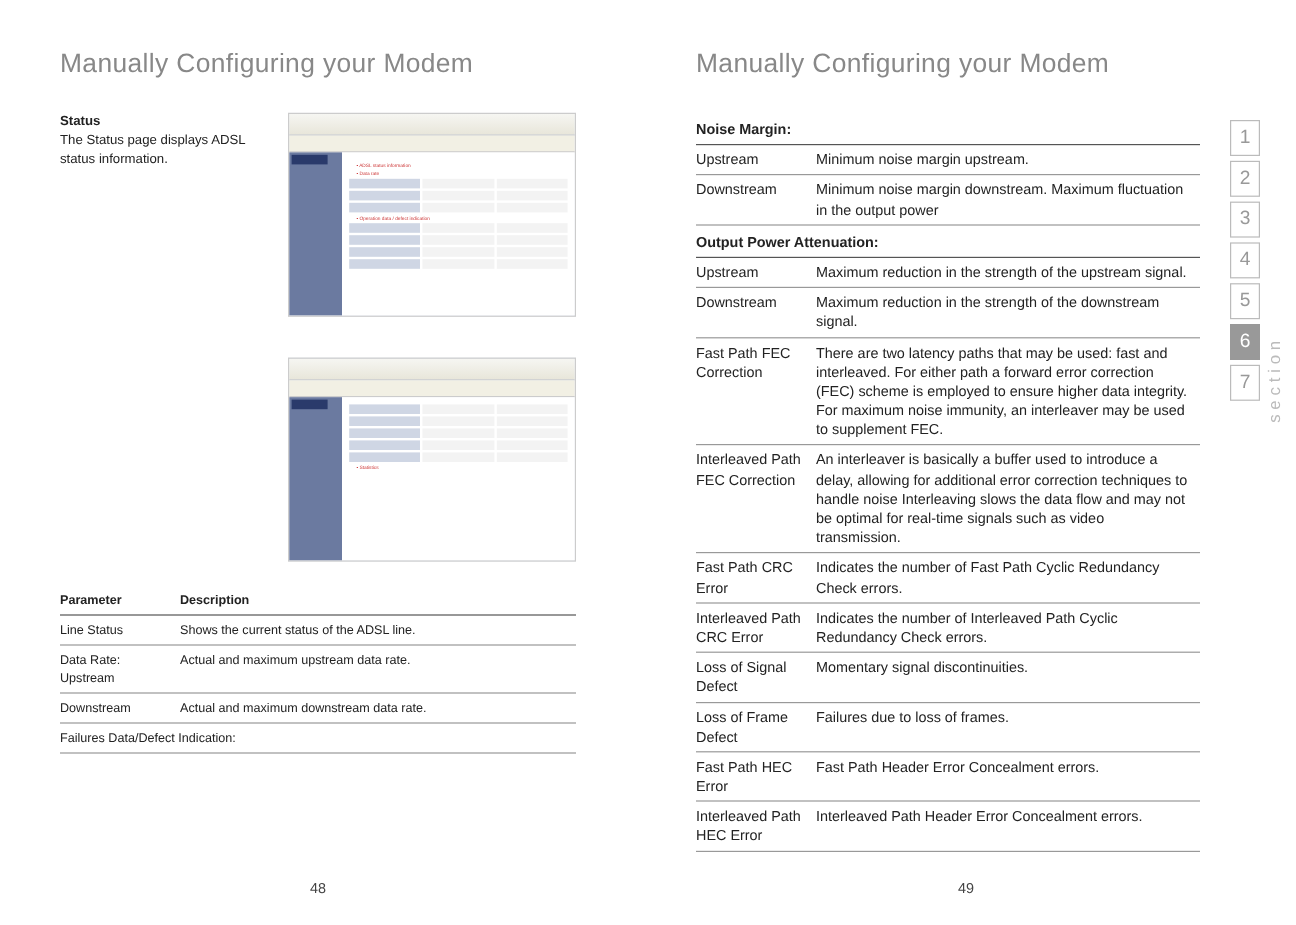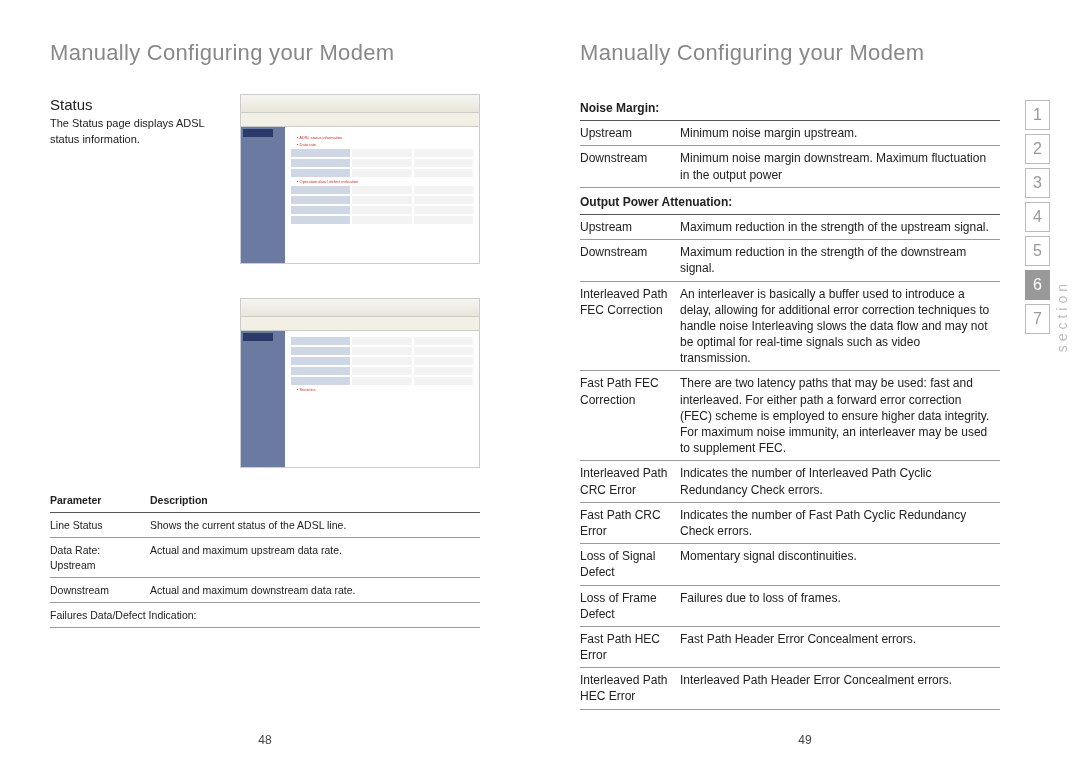--- a/index.html
+++ b/index.html
@@ -34,21 +34,21 @@
   .left-cols {
     display: flex;
     gap: 20px;
   }
   .text-col {
     width: 170px;
     font-size: 11px;
     color: #222;
     line-height: 1.45;
   }
-  .text-col strong { font-weight: normal; font-size: 15px; }
+  .text-col strong { font-weight: bold; font-size: 11px; }
   .img-col {
     flex: 1;
     display: flex;
     flex-direction: column;
     gap: 34px;
   }
   .screenshot {
     width: 240px;
     height: 170px;
     border: 1px solid #ccc;
@@ -325,34 +325,34 @@
           </tr>
           <tr>
             <td class="col1">Upstream</td>
             <td>Maximum reduction in the strength of the upstream signal.</td>
           </tr>
           <tr>
             <td class="col1">Downstream</td>
             <td>Maximum reduction in the strength of the downstream signal.</td>
           </tr>
           <tr>
+            <td class="col1">Fast Path FEC Correction</td>
+            <td>There are two latency paths that may be used: fast and interleaved. For either path a forward error correction (FEC) scheme is employed to ensure higher data integrity. For maximum noise immunity, an interleaver may be used to supplement FEC.</td>
+          </tr>
+          <tr>
             <td class="col1">Interleaved Path FEC Correction</td>
             <td>An interleaver is basically a buffer used to introduce a delay, allowing for additional error correction techniques to handle noise Interleaving slows the data flow and may not be optimal for real-time signals such as video transmission.</td>
           </tr>
           <tr>
-            <td class="col1">Fast Path FEC Correction</td>
-            <td>There are two latency paths that may be used: fast and interleaved. For either path a forward error correction (FEC) scheme is employed to ensure higher data integrity. For maximum noise immunity, an interleaver may be used to supplement FEC.</td>
+            <td class="col1">Fast Path CRC Error</td>
+            <td>Indicates the number of Fast Path Cyclic Redundancy Check errors.</td>
           </tr>
           <tr>
             <td class="col1">Interleaved Path CRC Error</td>
             <td>Indicates the number of Interleaved Path Cyclic Redundancy Check errors.</td>
-          </tr>
-          <tr>
-            <td class="col1">Fast Path CRC Error</td>
-            <td>Indicates the number of Fast Path Cyclic Redundancy Check errors.</td>
           </tr>
           <tr>
             <td class="col1">Loss of Signal Defect</td>
             <td>Momentary signal discontinuities.</td>
           </tr>
           <tr>
             <td class="col1">Loss of Frame Defect</td>
             <td>Failures due to loss of frames.</td>
           </tr>
           <tr>

